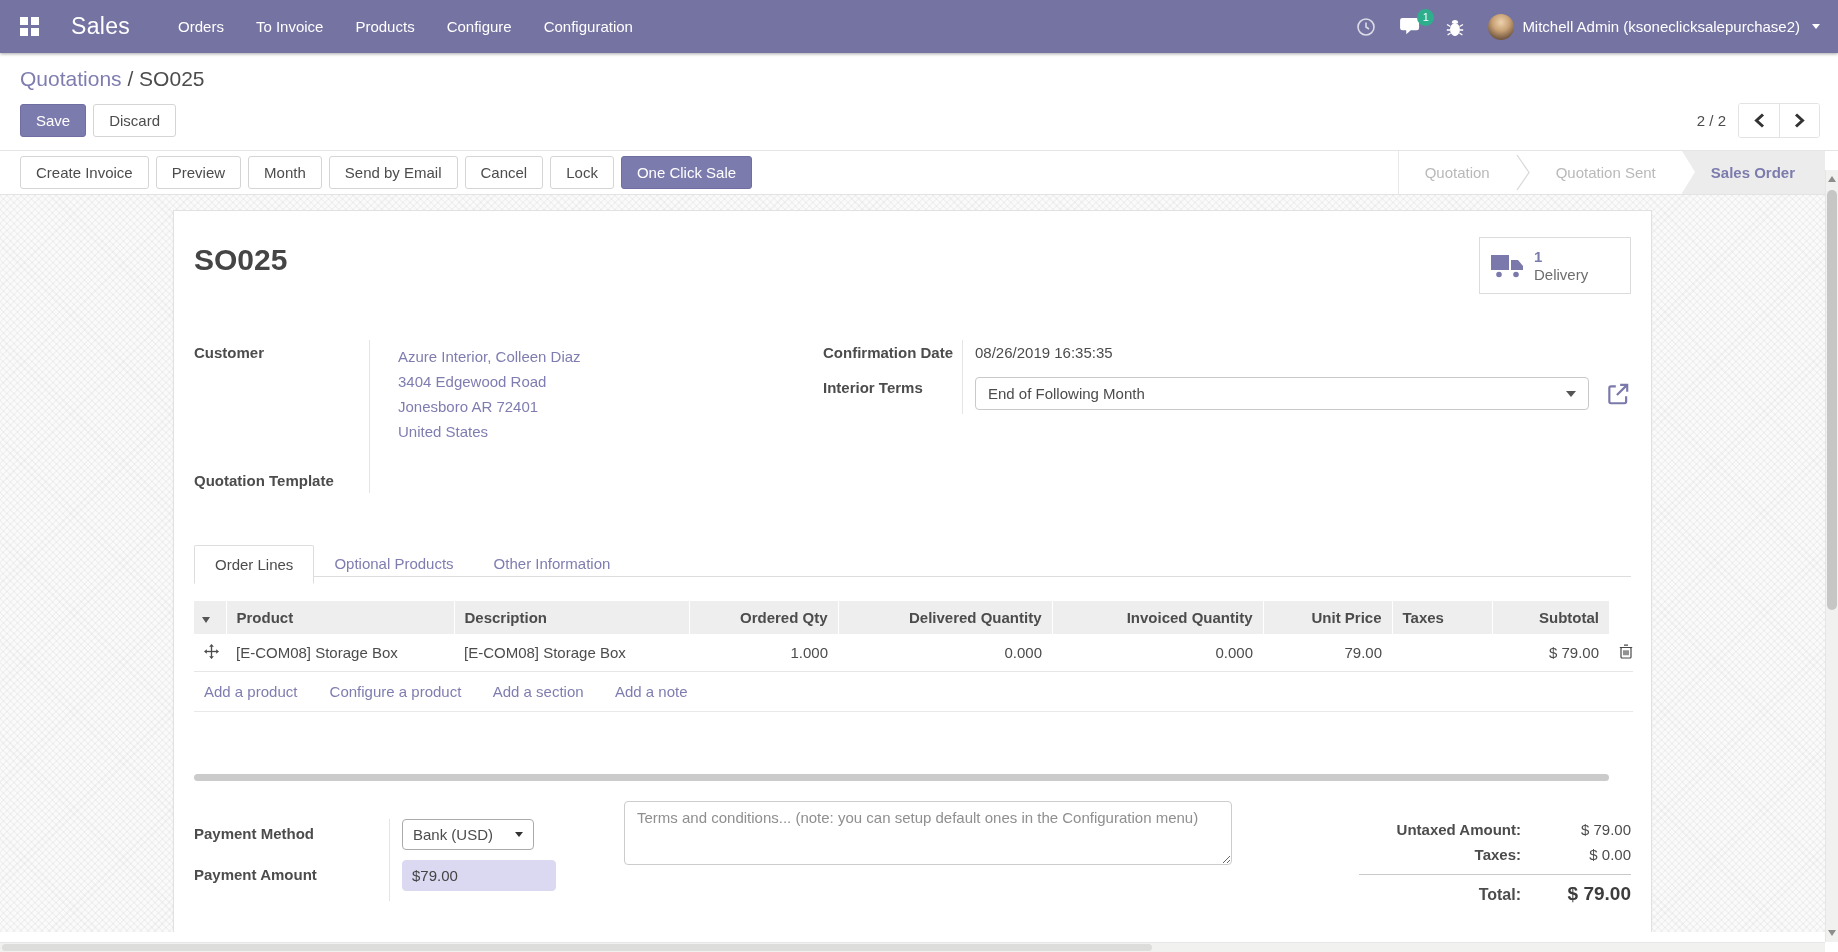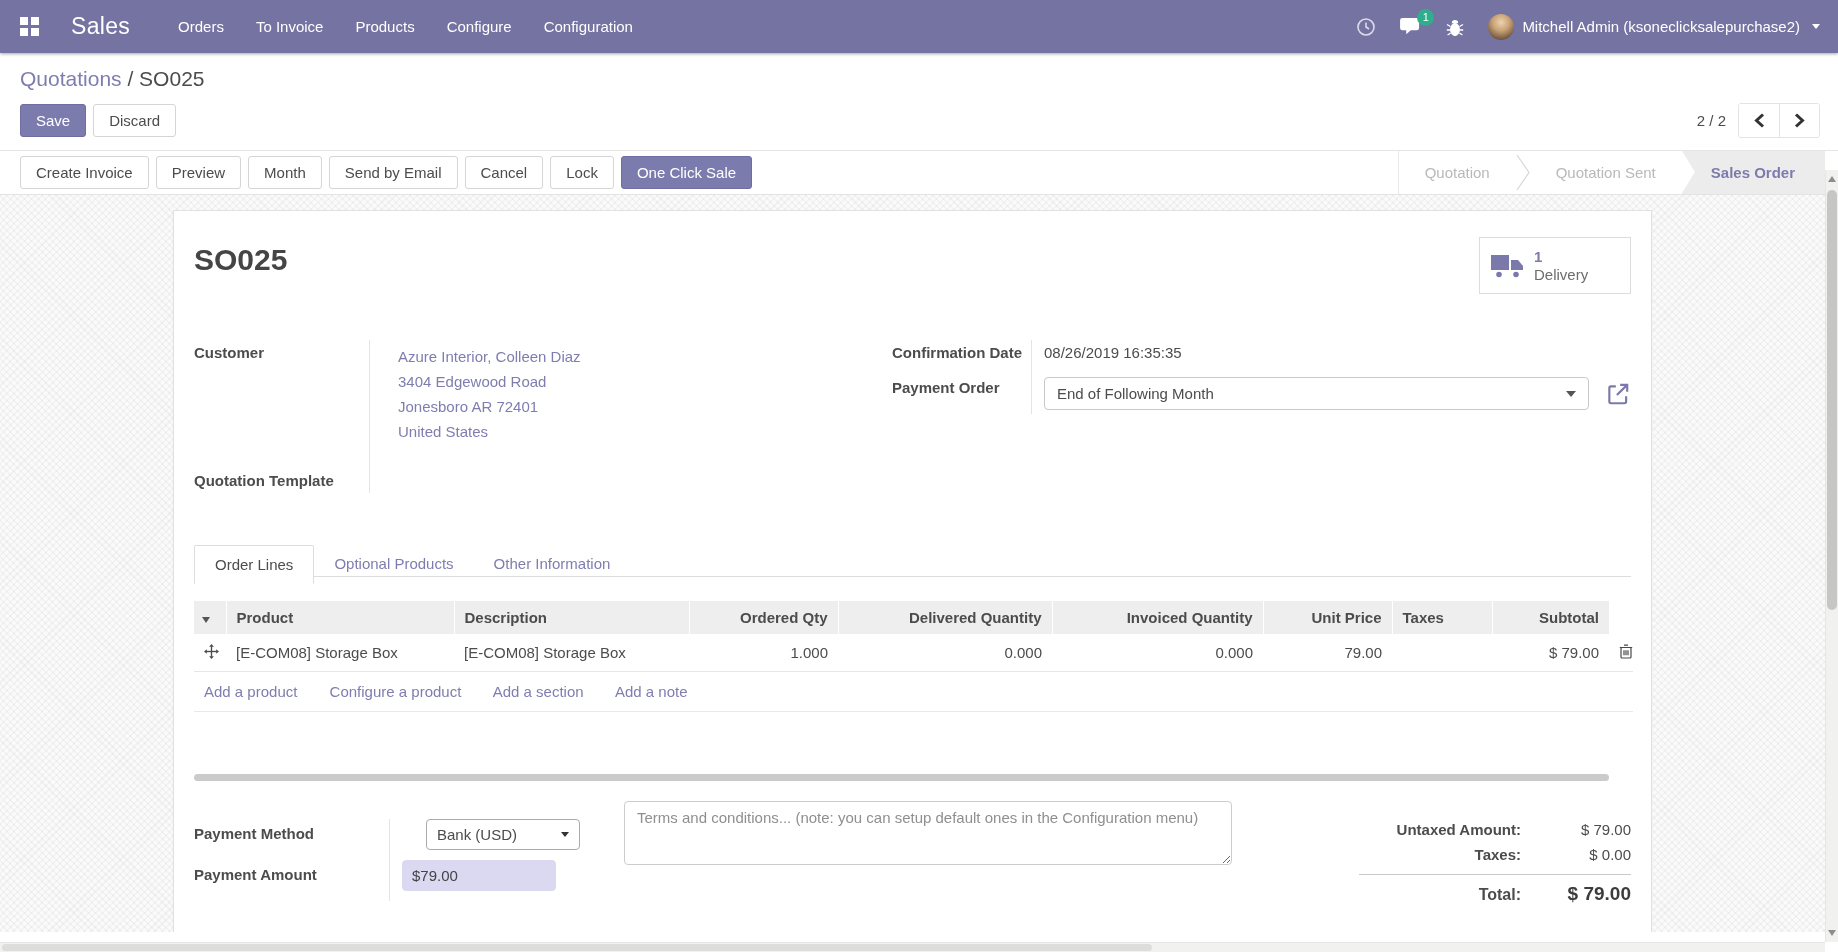--- a/index.html
+++ b/index.html
@@ -83,21 +83,21 @@
   .o-group.right .gvalue { padding-left:12px; }
   .addr div { line-height:25px; }
   .link-text { color:#7f7db0; cursor:pointer; }
   .qt-label { padding-top:24px; }
   .qt-value { min-height:30px; }
   .fld-date { padding-top:4px; }
   .pt-label { padding-top:14px; }
   .pt-value { display:flex; align-items:center; margin-top:8px; }
   .select-box {
     height:33px; border:1px solid #c9c9c9; border-radius:4px; background:#fff; display:flex;
-    align-items:center; padding:0 12px; cursor:pointer; width:545px; justify-content:space-between;
+    align-items:center; padding:0 12px; cursor:pointer; width:614px; justify-content:space-between;
   }
   .select-box .sel-caret { width:0; height:0; border-left:5px solid transparent; border-right:5px solid transparent; border-top:6px solid #555; }
   .ext-ico { margin-left:16px; cursor:pointer; display:flex; }
   
   .tabs { display:flex; margin-top:44px; border-bottom:1px solid #ddd; }
   .tab { padding:10px 20px; font-size:15px; color:#7f7db0; cursor:pointer; position:relative; top:8px; }
   .tab.active { color:#4c4c4c; background:#fff; border:1px solid #ddd; border-bottom:1px solid #fff; border-radius:2px 2px 0 0; }
   
   table.olines { border-collapse:collapse; width:1439px; margin-top:24px; table-layout:fixed; }
   table.olines th { background:#eee; font-weight:700; color:#4c4c4c; font-size:15px; padding:8px 10px; text-align:left; }
@@ -108,22 +108,22 @@
   .sort-caret { width:0; height:0; border-left:4.5px solid transparent; border-right:4.5px solid transparent; border-top:6px solid #555; display:inline-block; cursor:pointer; }
   .handle-cell, .trash-cell { text-align:center; }
   .links-row { padding:11px 10px; border-bottom:1px solid #e9e9e9; width:1439px; }
   .links-row .link-text { margin-right:28px; font-size:15px; }
   .hbar { width:1415px; height:7px; border-radius:4px; background:#cbcbcb; margin:62px auto 0 0; }
   
   .bottom-row { display:flex; margin-top:20px; }
   .pay-group { display:grid; grid-template-columns:196px 1fr; align-content:start; width:408px; padding-top:18px; }
   .pay-group .gvalue { padding:0 0 10px 12px; }
   .pay-group .glabel { padding-top:6px; padding-bottom:10px; }
-  .mini-select { width:154px; height:31px; border:1px solid #ababab; border-radius:4px; background:#fff;
-    display:flex; align-items:center; justify-content:space-between; padding:0 10px; cursor:pointer;margin-left:24px; }
+  .mini-select { width:132px; height:31px; border:1px solid #ababab; border-radius:4px; background:#fff;
+    display:flex; align-items:center; justify-content:space-between; padding:0 10px; cursor:pointer; }
   .mini-select .sel-caret { width:0; height:0; border-left:4px solid transparent; border-right:4px solid transparent; border-top:5px solid #333; }
   .amount-input { width:154px; height:31px; border:1px solid #dbd8f2; background:#dbd8f2; border-radius:4px;
     font-family:inherit; font-size:15px; color:#444; padding:0 9px; }
   .terms-area { margin-left:22px; width:644px; }
   .terms-area textarea {
     width:608px; height:64px; border:1px solid #ccc; border-radius:4px; padding:7px 12px;
     font-family:inherit; font-size:15px; color:#444; resize:vertical;
   }
   .terms-area textarea::placeholder { color:#8f8f8f; }
   .totals { margin-left:auto; width:272px; padding-top:16px; }
@@ -266,21 +266,21 @@
           <div class="link-text">3404 Edgewood Road</div>
           <div class="link-text">Jonesboro AR 72401</div>
           <div class="link-text">United States</div>
         </div>
         <div class="glabel qt-label">Quotation Template</div>
         <div class="gvalue qt-value"></div>
       </div>
       <div class="o-group right">
         <div class="glabel">Confirmation Date</div>
         <div class="gvalue fld-date">08/26/2019 16:35:35</div>
-        <div class="glabel pt-label">Payment Order</div>
+        <div class="glabel pt-label">Interior Terms</div>
         <div class="gvalue pt-value">
           <div class="select-box">
             <span>End of Following Month</span>
             <span class="sel-caret"></span>
           </div>
           <span class="ext-ico">
             <svg width="26" height="26" viewBox="0 0 24 24" fill="none" stroke="#7b79ab" stroke-width="2">
                 <path d="M10 5H5.5A1.5 1.5 0 0 0 4 6.5V19a1.5 1.5 0 0 0 1.5 1.5H18a1.5 1.5 0 0 0 1.5-1.5v-5"></path>
                 <path d="M14 3.5h6.5V10M20.2 3.8 11 13"></path>
               </svg>

